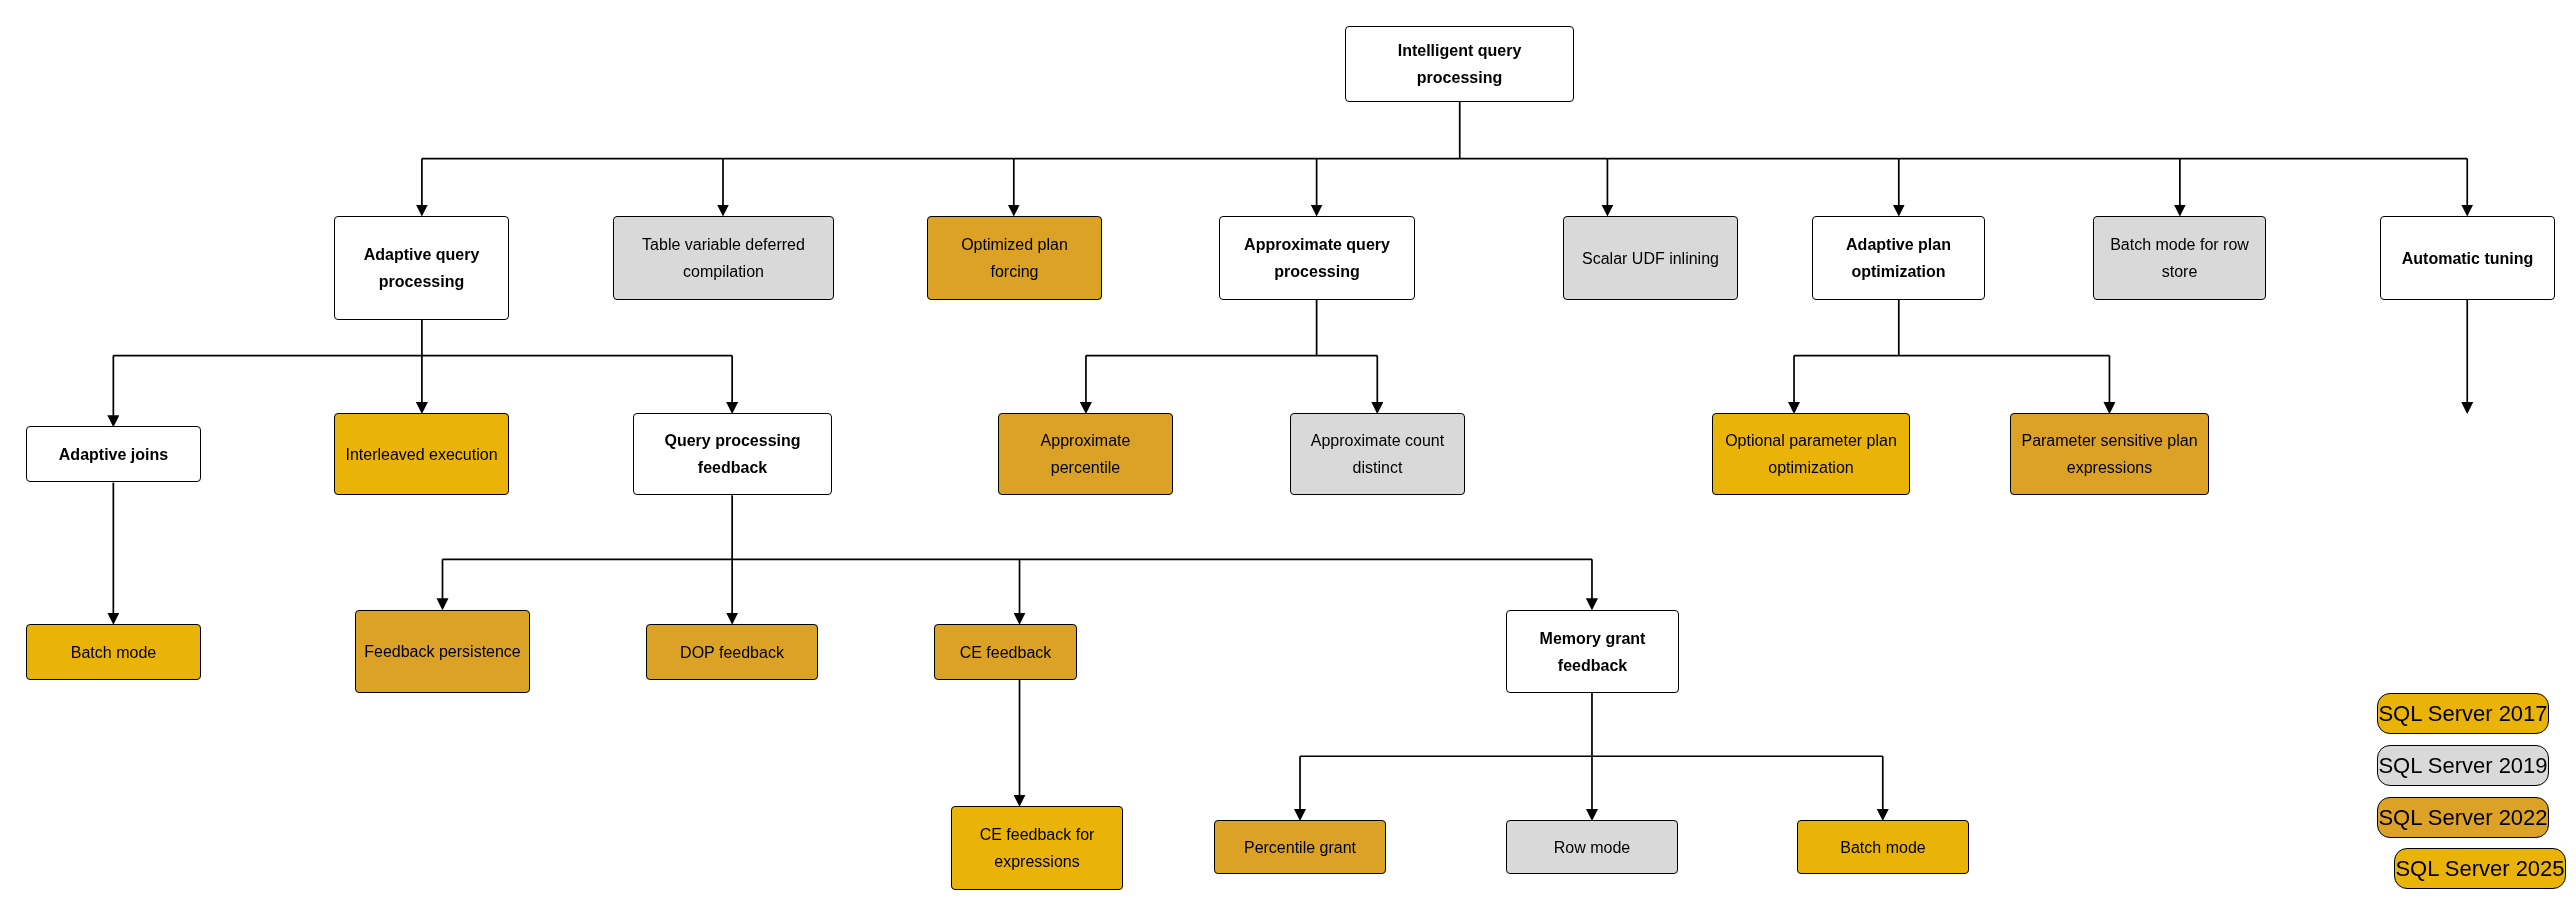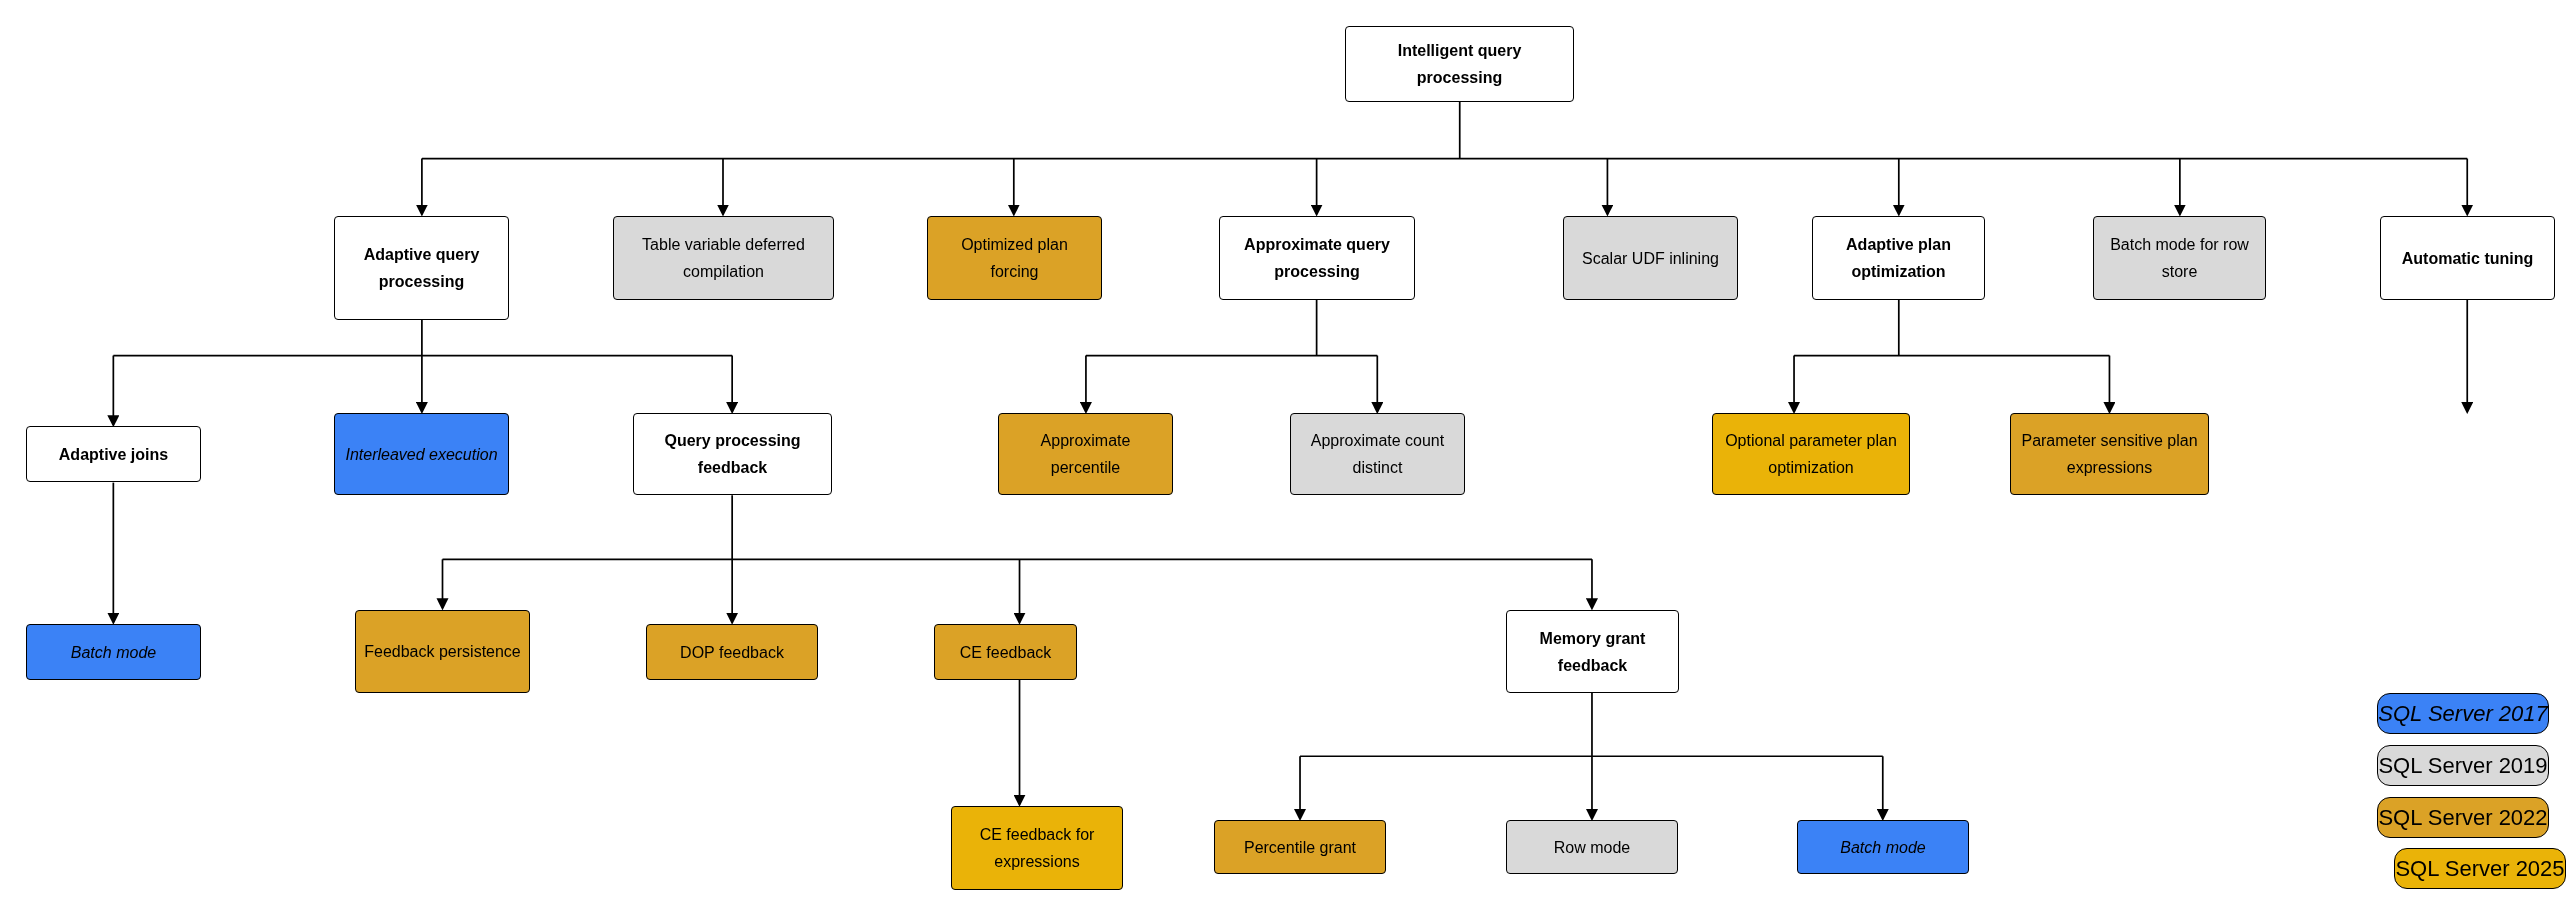--- a/index.html
+++ b/index.html
@@ -17,21 +17,21 @@
     border:1.7px solid #000000;
     border-radius:4px;
     background:#ffffff;
     color:#000000;
     display:flex;align-items:center;justify-content:center;
     text-align:center;
     font-size:16px;line-height:27px;
     padding:0 8px;
   }
   .bold{font-weight:700;}
-  .c-2017{background:#3b82f6;font-style:italic;}
+  .c-2017{background:#eab308;}
   .c-2019{background:#D9D9D9;}
   .c-2022{background:#DBA226;}
   .c-2025{background:#eab308;margin-left:17px;}
   .legend-item{
     position:absolute;
     box-sizing:border-box;
     border:1.7px solid #000000;
     border-radius:13px;
     display:flex;align-items:center;justify-content:center;
     text-align:center;

